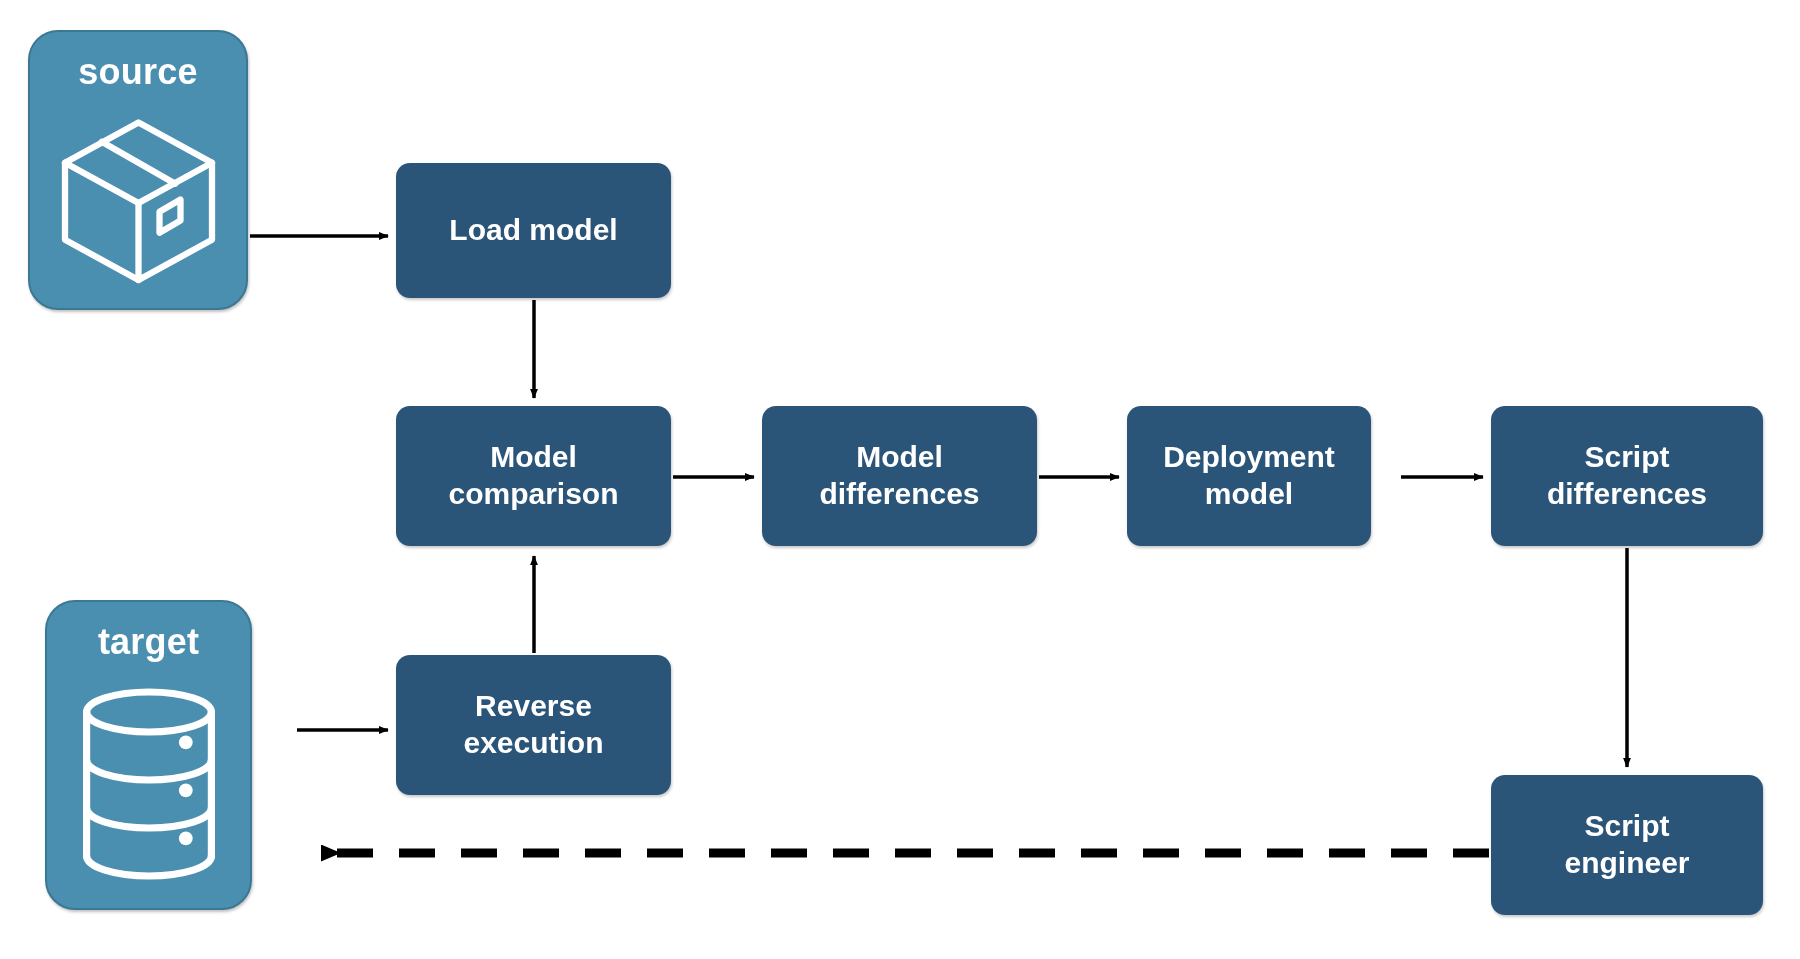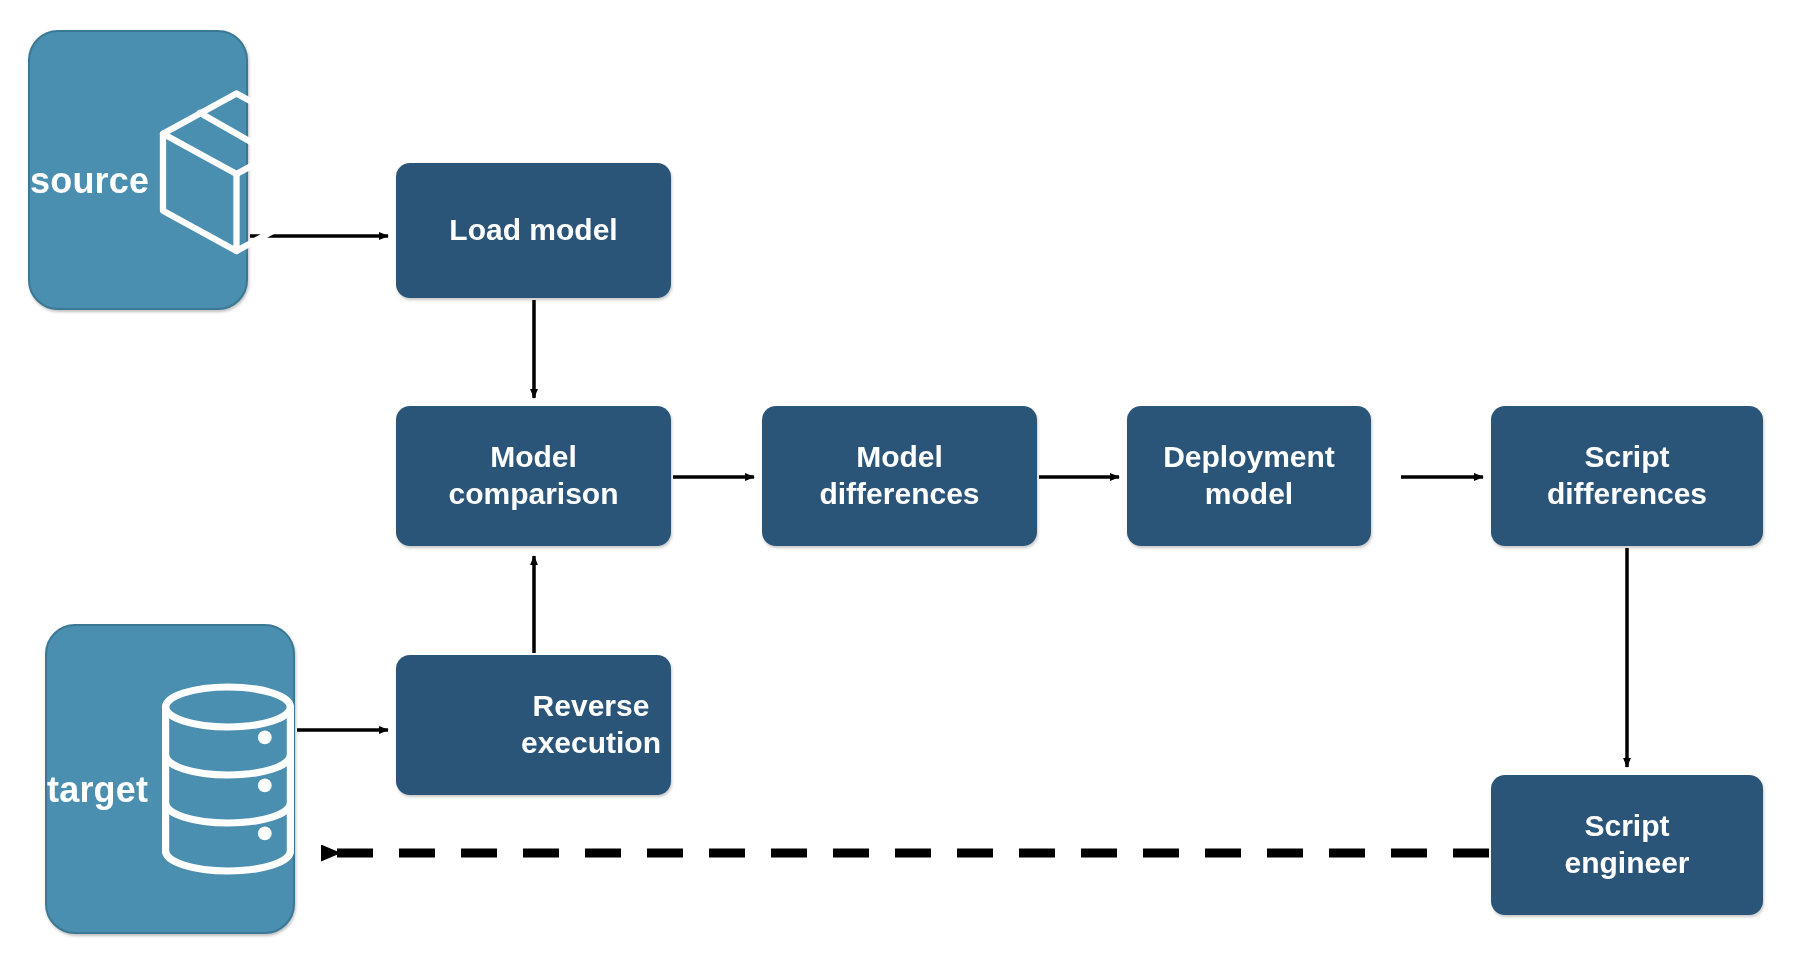--- a/index.html
+++ b/index.html
@@ -27,21 +27,21 @@
   }
 
   
   .endpoint {
     position: absolute;
     background: #4a8eb0;
     border: 2px solid #3b7894;
     border-radius: 30px;
     box-sizing: border-box;
     display: flex;
-    flex-direction: row;
+    flex-direction: column;
     align-items: center;
     box-shadow: 1px 2px 3px rgba(0,0,0,0.25);
   }
   .endpoint-label {
     color: #ffffff;
     font-weight: bold;
     font-size: 36px;
     letter-spacing: 0.2px;
     line-height: 1;
     margin-top: 22px;
@@ -120,21 +120,21 @@
           <path d="M50 52 L50 96"></path>
 
           <path d="M29 17 L71 41"></path>
 
           <path d="M62 57 L74 50 L74 62 L62 69 Z"></path>
         </g>
       </svg>
     </div>
   </div>
 
-  <div class="endpoint" id="ep-target" style="left:45px; top:624px; width:250px; height:310px;text-align:center;">
+  <div class="endpoint" id="ep-target" style="left:45px; top:600px; width:207px; height:310px;text-align:center;">
     <div class="endpoint-label">target</div>
     <div class="endpoint-icon">
       <svg width="160" height="200" viewBox="0 0 100 124" xmlns="http://www.w3.org/2000/svg">
         <g fill="none" stroke="#ffffff" stroke-width="4.5" stroke-linejoin="round" stroke-linecap="round">
 
           <ellipse cx="50" cy="17" rx="39" ry="12.5"></ellipse>
 
           <path d="M11 17 L11 107"></path>
           <path d="M89 17 L89 107"></path>
 
@@ -180,21 +180,21 @@
     </div>
   </div>
 
   <div class="node" style="left:1491px; top:406px; width:272px; height:140px;">
     <div>
       <span>Script</span>
       <span>differences</span>
     </div>
   </div>
 
-  <div class="node" style="left:396px; top:655px; width:275px; height:140px;justify-content:flex-end;">
+  <div class="node" style="left:396px; top:655px; width:275px; height:140px;">
     <div>
       <span>Reverse</span>
       <span>execution</span>
     </div>
   </div>
 
   <div class="node" style="left:1491px; top:775px; width:272px; height:140px;">
     <div>
       <span>Script</span>
       <span>engineer</span>

